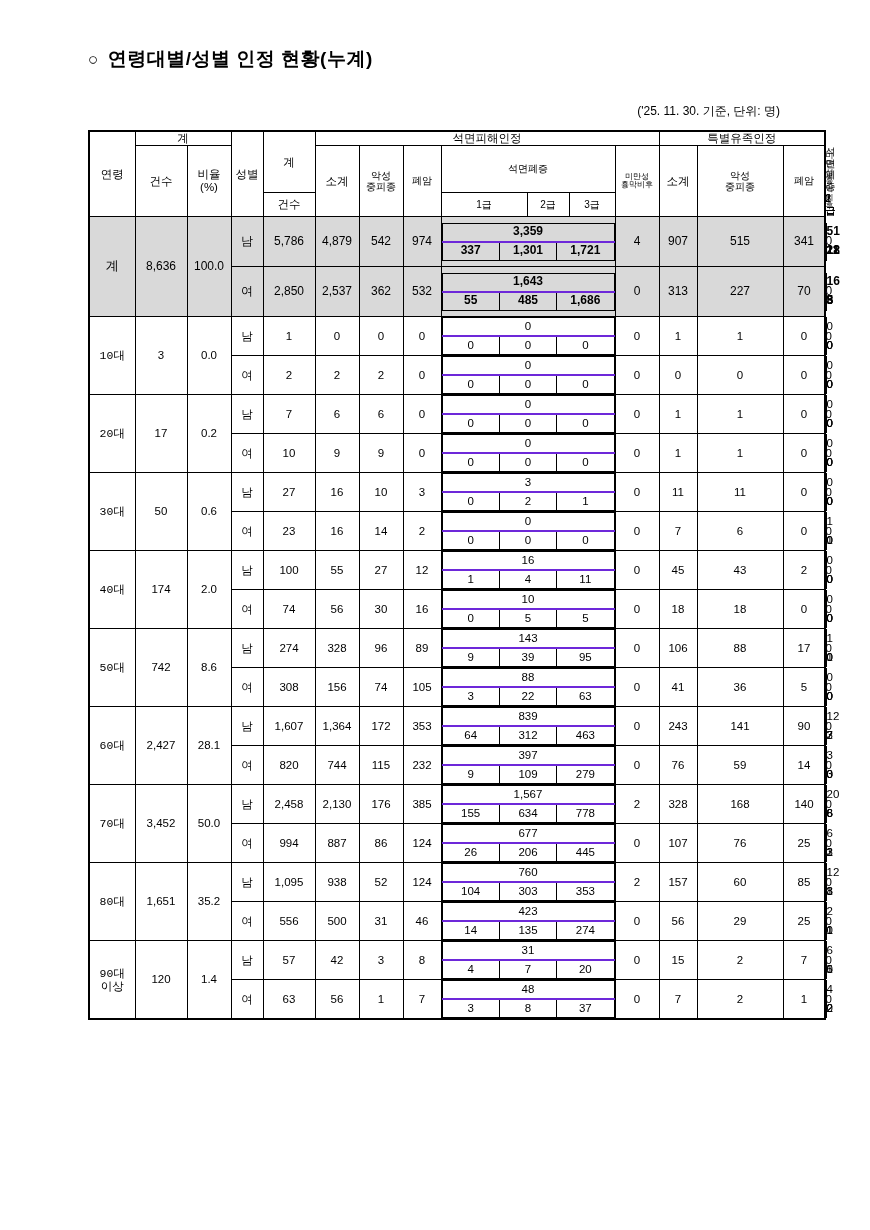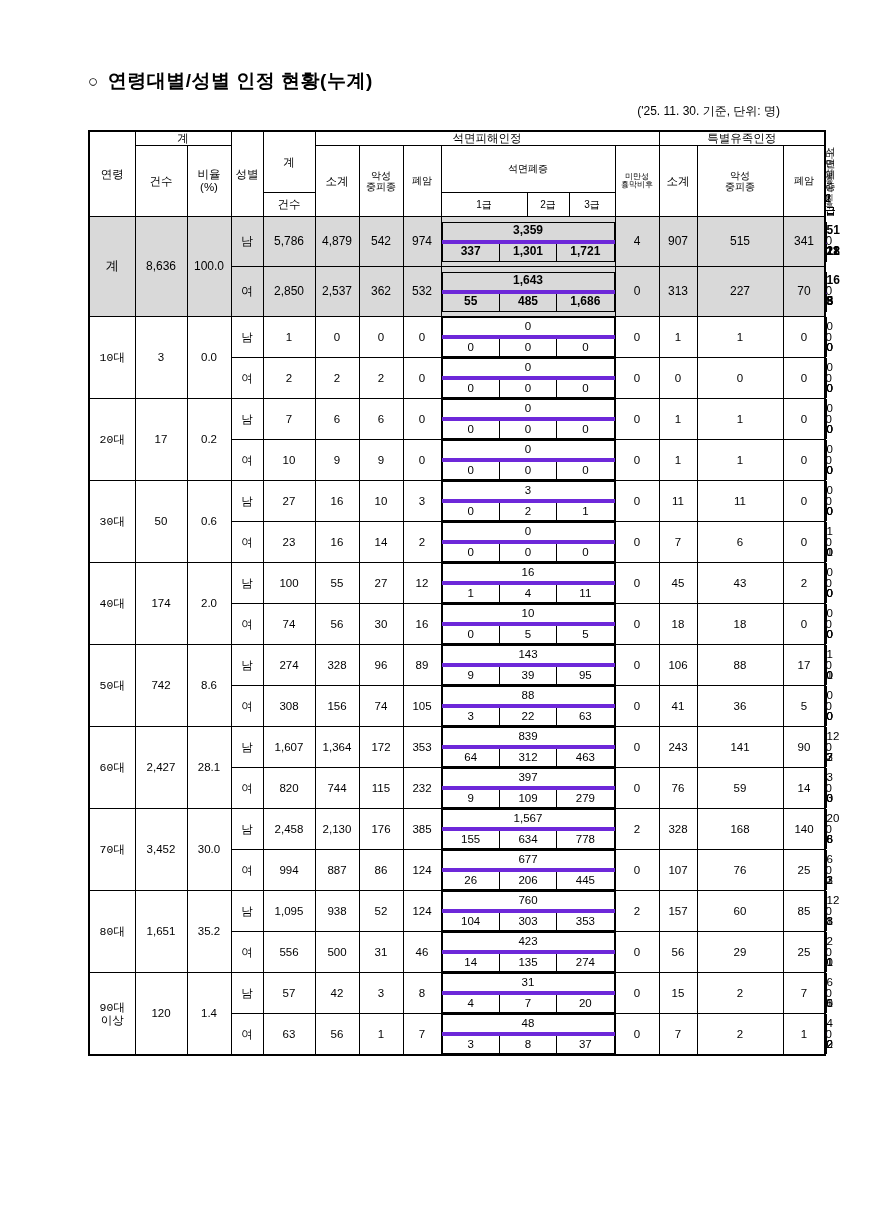--- a/index.html
+++ b/index.html
@@ -16,21 +16,21 @@
   }
   .page {
     position: relative;
     width: 870px;
     height: 1230px;
     box-sizing: border-box;
   }
   .title {
     position: absolute;
     left: 88px;
-    top: 68px;
+    top: 46px;
     font-size: 19px;
     font-weight: bold;
     letter-spacing: 0.5px;
     white-space: nowrap;
   }
   .title .circle {
     font-size: 17px;
     font-weight: normal;
     margin-right: 9px;
   }
@@ -90,21 +90,21 @@
     table-layout: fixed;
   }
   .nested td {
     border: 0;
     text-align: center;
     vertical-align: middle;
     font-size: 11px;
     padding: 0;
   }
   .nested tr.top td {
-    border-bottom: 4px solid #6d28d9;
+    border-bottom: 2px solid #6d28d9;
     height: 17px;
   }
   .nested tr.bot td {
     height: 17px;
   }
   .nested tr.bot td + td {
     border-left: 1px solid #000;
   }
   .sum-row .nested td { font-weight: bold; font-size: 12px; }
   .datarow td { height: 32px; font-size: 11.5px; }
@@ -784,21 +784,21 @@
                   </tr>
                 </tbody>
               </table>
           </td>
           <td>0</td>
         </tr>
 
         <tr class="datarow">
           <td rowspan="2" class="agecell">70대</td>
           <td rowspan="2">3,452</td>
-          <td rowspan="2">30.0</td>
+          <td rowspan="2">50.0</td>
           <td>남</td>
           <td>2,458</td>
           <td>2,130</td>
           <td>176</td>
           <td>385</td>
           <td colspan="3" class="nopad">
             <table class="nested">
                 <tbody>
                   <tr class="top">
                     <td colspan="3">1,567</td>

